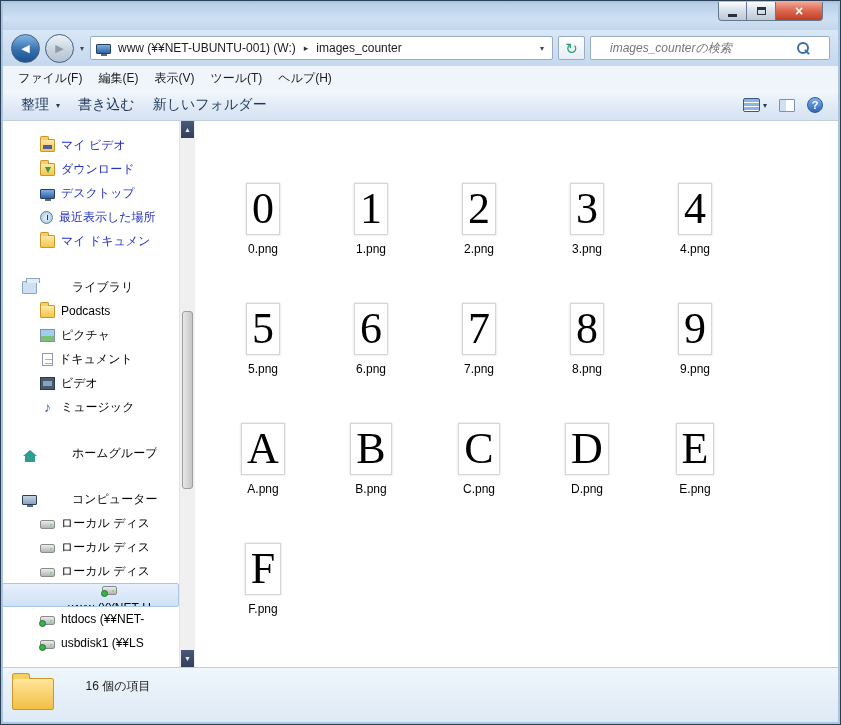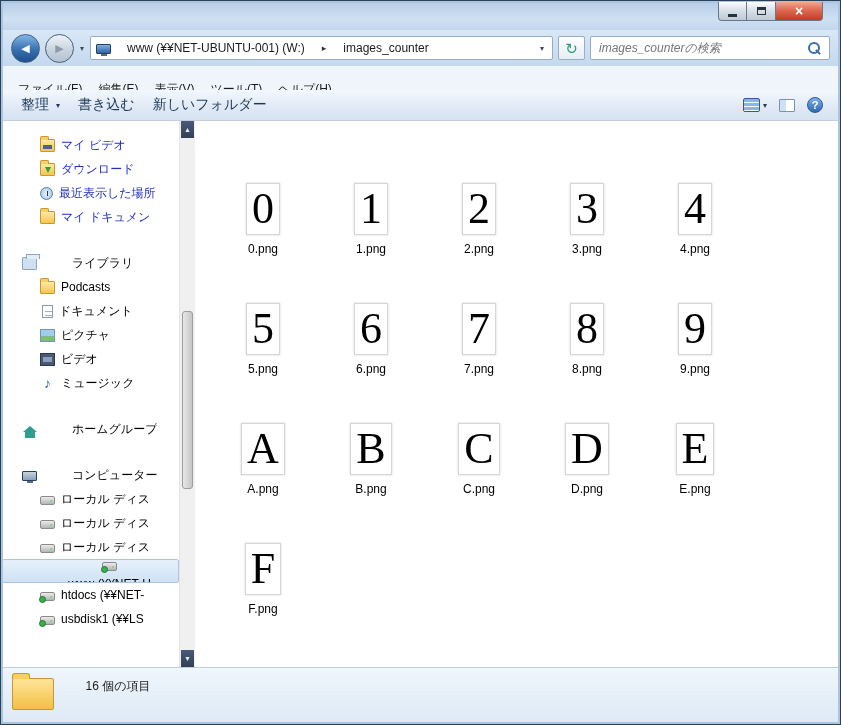--- a/index.html
+++ b/index.html
@@ -22,39 +22,39 @@
 
   
   .navbar { position:absolute; top:29px; left:1px; right:1px; height:36px;
     background:linear-gradient(180deg,#d9e7f6,#c4d8ee); display:flex; align-items:center; padding:0 9px; gap:5px; }
   .navcircle { width:29px; height:29px; border-radius:50%; border:1px solid #44607e; display:flex; align-items:center; justify-content:center; flex:none; }
   .navcircle.back { background:linear-gradient(180deg,#83b5e8,#3670ae 55%,#1d4f8e); color:#fff; }
   .navcircle.fwd { background:linear-gradient(180deg,#eef3f8,#c9d4e0 55%,#b4c1cf); color:#8d9aa8; }
   .navcircle span { font-size:11px; line-height:1; }
   .nav-chevron { font-size:8px; color:#3c4c5c; padding:0 1px; }
   .addressbar { flex:1; height:24px; background:#fff; border:1px solid #97adc3; border-radius:2px;
-    display:flex; align-items:center; padding:0 5px; gap:11px; min-width:0; overflow:hidden; }
+    display:flex; align-items:center; padding:0 5px; gap:2px; min-width:0; overflow:hidden; }
   .crumb { font-size:12px; color:#1c1c1c; padding:2px 5px; white-space:nowrap; }
   .crumb-sep { font-size:9px; color:#333; padding:0 1px; }
   .addr-spacer { flex:1; }
   .addr-dd { font-size:8px; color:#3c4c5c; padding:0 3px; }
   .refresh-btn { width:27px; height:24px; border:1px solid #97adc3; border-radius:2px;
     background:linear-gradient(180deg,#fff,#e6edf5); display:flex; align-items:center; justify-content:center; }
   .refresh-btn span { color:#2f9e6e; font-size:15px; line-height:1; }
   .searchbox { width:240px; height:24px; background:#fff; border:1px solid #97adc3; border-radius:2px;
-    display:flex; align-items:center; padding:0 8px; flex:none; }
+    display:flex; align-items:center; padding:0 19px; flex:none; }
   .searchbox input { flex:1; border:none; outline:none; font-size:12px; font-style:italic; color:#9a9a9a;
     font-family:"Liberation Sans", sans-serif; background:transparent; min-width:0; }
   .mag { width:13px; height:13px; position:relative; flex:none; }
   .mag::before { content:""; position:absolute; top:0; left:0; width:8px; height:8px; border:2px solid #3b6ea5; border-radius:50%; }
   .mag::after { content:""; position:absolute; width:6px; height:2px; background:#3b6ea5; transform:rotate(45deg); left:7px; top:9px; }
 
   
   .menubar { position:absolute; top:65px; left:1px; right:1px; height:24px; background:#f0f5fb;
-    display:flex; align-items:flex-start; padding:12px 8px; }
+    display:flex; align-items:flex-end; padding:0 8px; }
   .menu-item { font-size:12px; color:#1b1b1b; padding:3px 8px; }
 
   
   .toolbar { position:absolute; top:89px; left:1px; right:1px; height:31px;
     background:linear-gradient(180deg,#f3f8fd,#e1eaf6 55%,#d6e3f1);
     border-bottom:1px solid #c2cfdd; display:flex; align-items:center; padding:0 10px; }
   .tool-btn { font-size:14px; color:#1e395b; padding:4px 9px; display:flex; align-items:center; gap:4px; white-space:nowrap;text-align:right; }
   .tool-dd::after { content:"▾"; font-size:8px; color:#1e395b; margin-left:3px; }
   .tool-spacer { flex:1; }
   .tool-iconbtn { padding:3px 6px; display:flex; align-items:center; gap:3px; }
@@ -212,43 +212,47 @@
     <div class="sidebar">
       <div class="side-item blue">
         <span class="ico ico-folder ico-video-strip"></span>
         <span class="s-label">マイ ビデオ</span>
       </div>
       <div class="side-item blue">
         <span class="ico ico-folder ico-dl"></span>
         <span class="s-label">ダウンロード</span>
       </div>
       <div class="side-item blue">
+        <span class="ico ico-monitor"></span>
+        <span class="s-label">デスクトップ</span>
+      </div>
+      <div class="side-item blue">
         <span class="ico ico-clock"></span>
         <span class="s-label">最近表示した場所</span>
       </div>
       <div class="side-item blue">
         <span class="ico ico-folder"></span>
         <span class="s-label">マイ ドキュメン</span>
       </div>
 
       <div class="side-item root gap">
         <span class="ico ico-stack"></span>
         <span class="s-label">ライブラリ</span>
       </div>
       <div class="side-item">
         <span class="ico ico-folder"></span>
         <span class="s-label">Podcasts</span>
       </div>
       <div class="side-item">
+        <span class="ico ico-landscape"></span>
+        <span class="s-label">ピクチャ</span>
+      </div>
+      <div class="side-item">
         <span class="ico ico-doc"></span>
         <span class="s-label">ドキュメント</span>
-      </div>
-      <div class="side-item">
-        <span class="ico ico-landscape"></span>
-        <span class="s-label">ピクチャ</span>
       </div>
       <div class="side-item">
         <span class="ico ico-film"></span>
         <span class="s-label">ビデオ</span>
       </div>
       <div class="side-item">
         <span class="ico ico-note">♪</span>
         <span class="s-label">ミュージック</span>
       </div>
 

